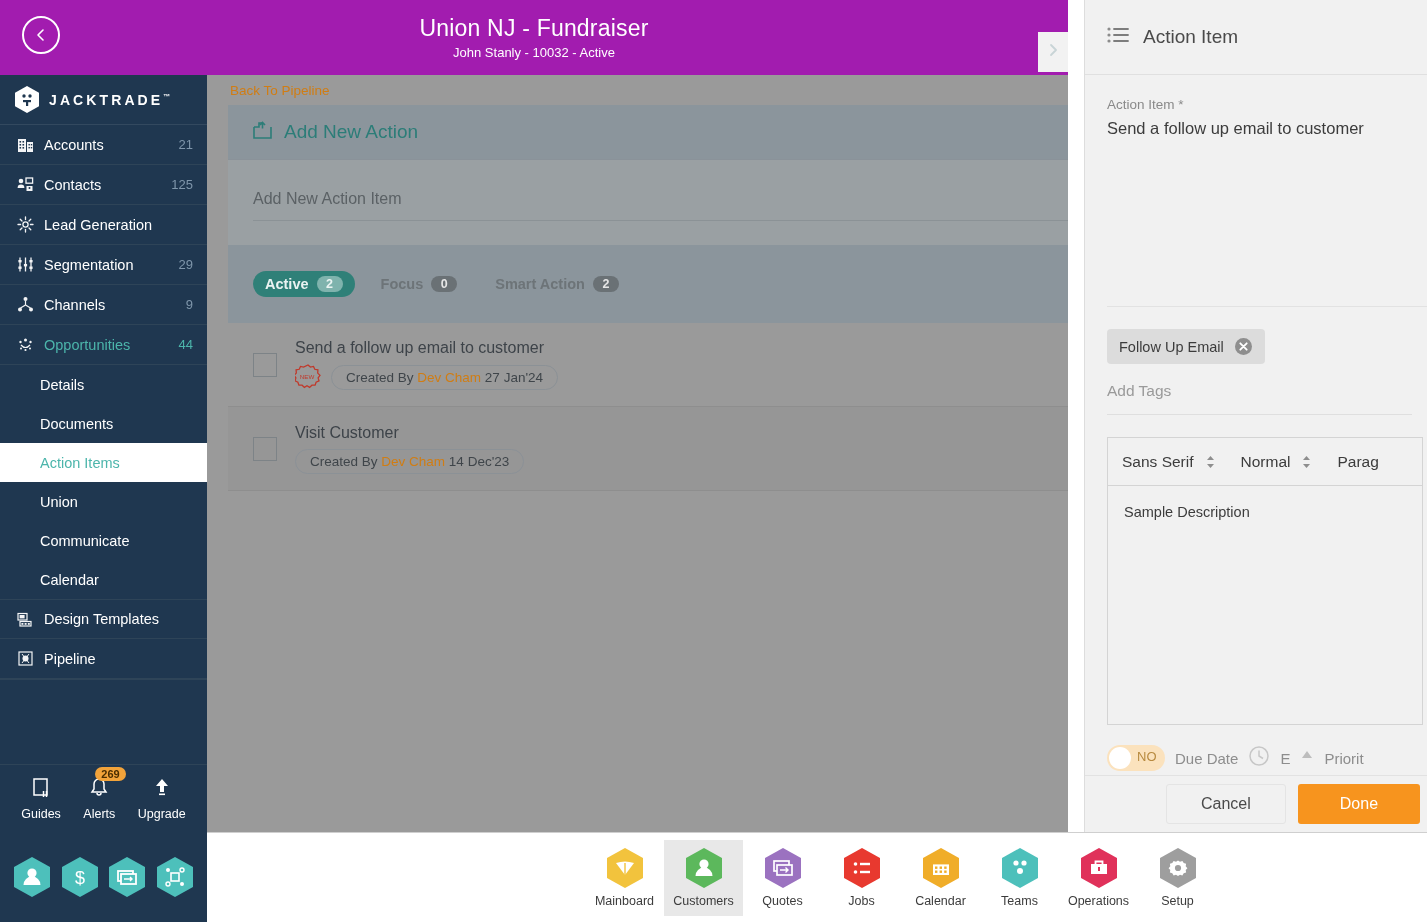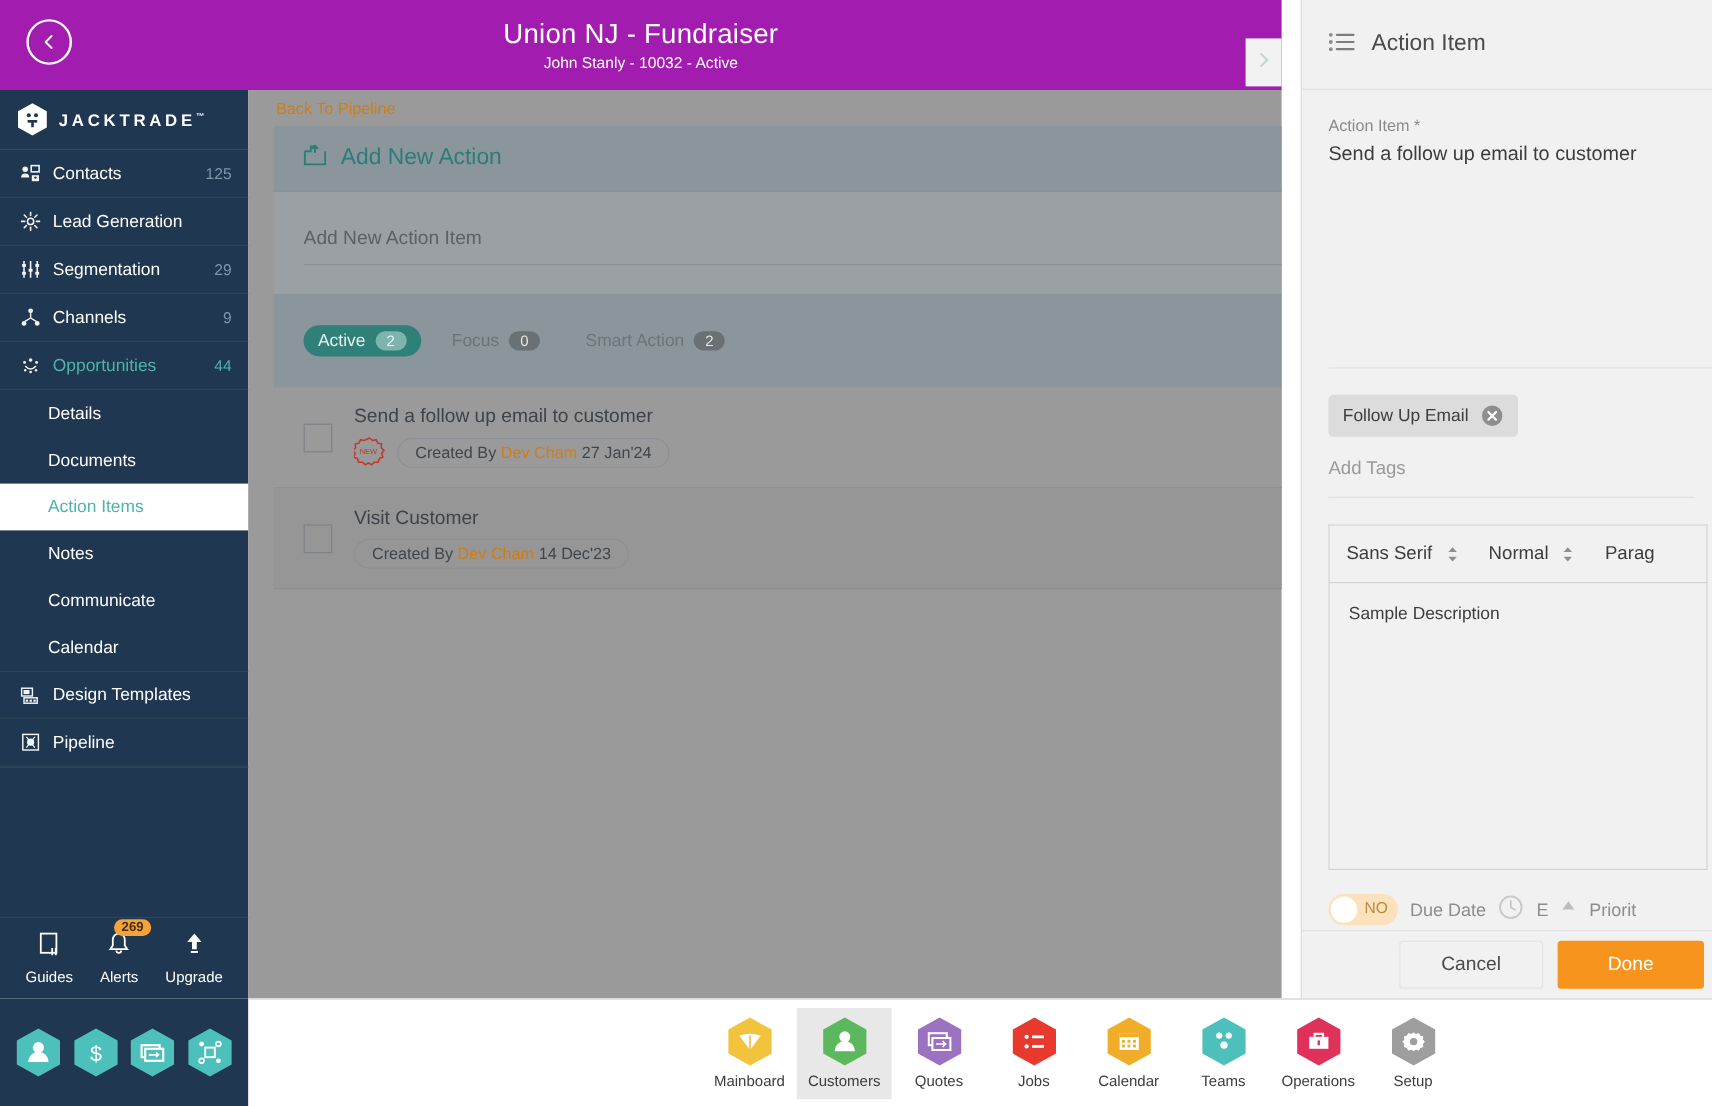--- a/index.html
+++ b/index.html
@@ -129,21 +129,21 @@
   }
   .add-item-input::placeholder { color: #5b6165; }
 
   .tabs-row {
     background: #8b959c; height: 78px; display: flex; align-items: center;
     gap: 14px; padding: 0 25px;
   }
   .tab-pill {
     display: inline-flex; align-items: center; gap: 8px;
     padding: 5px 12px; border-radius: 14px; font-size: 14.5px;
-    color: #6d7478; cursor: pointer;
+    color: #6d7478; cursor: pointer; font-weight: bold;
   }
   .tab-pill.active { background: #2f8078; color: #e9f2f1; }
   .pill-count {
     background: #6a7175; color: #e6e6e6; border-radius: 10px;
     font-size: 12.5px; padding: 1px 9px; min-width: 26px; text-align: center;
   }
   .tab-pill.active .pill-count { background: #7fb3ad; color: #eaf4f2; }
 
   .item-row {
     background: #9a9a9a; height: 84px; display: flex; align-items: center;
@@ -304,20 +304,40 @@
           <polygon points="13,1 25,7.8 25,21.2 13,28 1,21.2 1,7.8" fill="#ffffff"></polygon>
           <circle cx="10" cy="11" r="1.7" fill="#1f3750"></circle>
           <circle cx="16" cy="11" r="1.7" fill="#1f3750"></circle>
           <rect x="9" y="15" width="8" height="2.2" fill="#1f3750"></rect>
           <rect x="12" y="15" width="2.2" height="6" fill="#1f3750"></rect>
         </svg>
       </span>
       <span class="brand-text"><span>JACKTRADE</span><sup class="brand-tm">™</sup></span>
     </div>
 
+    <div class="nav-item">
+      <span class="nav-icon">
+        <svg width="17" height="17" viewBox="0 0 17 17">
+            <rect x="1" y="3" width="8" height="13" fill="#fff"></rect>
+            <rect x="10" y="6" width="6" height="10" fill="#fff"></rect>
+            <rect x="2.5" y="5" width="1.6" height="1.6" fill="#1f3750"></rect>
+            <rect x="5.5" y="5" width="1.6" height="1.6" fill="#1f3750"></rect>
+            <rect x="2.5" y="8" width="1.6" height="1.6" fill="#1f3750"></rect>
+            <rect x="5.5" y="8" width="1.6" height="1.6" fill="#1f3750"></rect>
+            <rect x="2.5" y="11" width="1.6" height="1.6" fill="#1f3750"></rect>
+            <rect x="5.5" y="11" width="1.6" height="1.6" fill="#1f3750"></rect>
+            <rect x="11.5" y="8" width="1.4" height="1.4" fill="#1f3750"></rect>
+            <rect x="13.8" y="8" width="1.4" height="1.4" fill="#1f3750"></rect>
+            <rect x="11.5" y="11" width="1.4" height="1.4" fill="#1f3750"></rect>
+            <rect x="13.8" y="11" width="1.4" height="1.4" fill="#1f3750"></rect>
+          </svg>
+      </span>
+      <span class="nav-label">Accounts</span>
+      <span class="nav-count">21</span>
+    </div>
 
     <div class="nav-item">
       <span class="nav-icon">
         <svg width="17" height="17" viewBox="0 0 17 17">
             <circle cx="4" cy="5" r="2.3" fill="#fff"></circle>
             <path d="M0.6,12 a3.4,3.4 0 0 1 6.8,0 z" fill="#fff"></path>
             <rect x="9" y="2" width="6.6" height="5.2" fill="none" stroke="#fff" stroke-width="1.3"></rect>
             <rect x="9.5" y="10" width="6" height="5" fill="#fff"></rect>
             <circle cx="12.5" cy="12" r="1" fill="#1f3750"></circle>
           </svg>
@@ -401,21 +421,21 @@
     <div class="sub-item">
       <span>Details</span>
     </div>
     <div class="sub-item">
       <span>Documents</span>
     </div>
     <div class="sub-item selected">
       <span>Action Items</span>
     </div>
     <div class="sub-item">
-      <span>Notes</span>
+      <span>Union</span>
     </div>
     <div class="sub-item">
       <span>Communicate</span>
     </div>
     <div class="sub-item">
       <span>Calendar</span>
     </div>
 
     <div class="nav-item" style="border-top:1px solid #2e4458">
       <span class="nav-icon">

